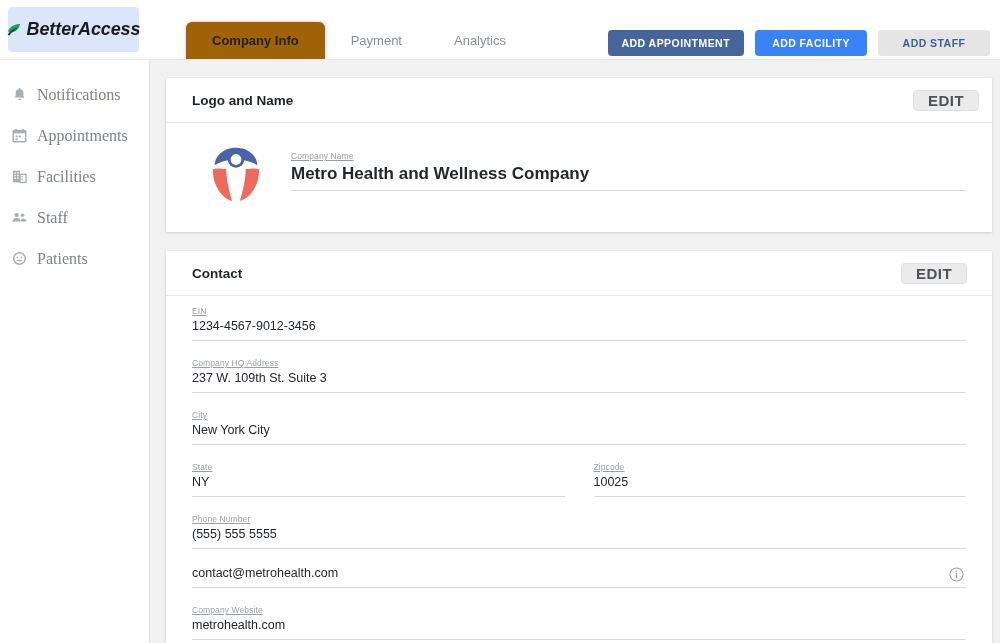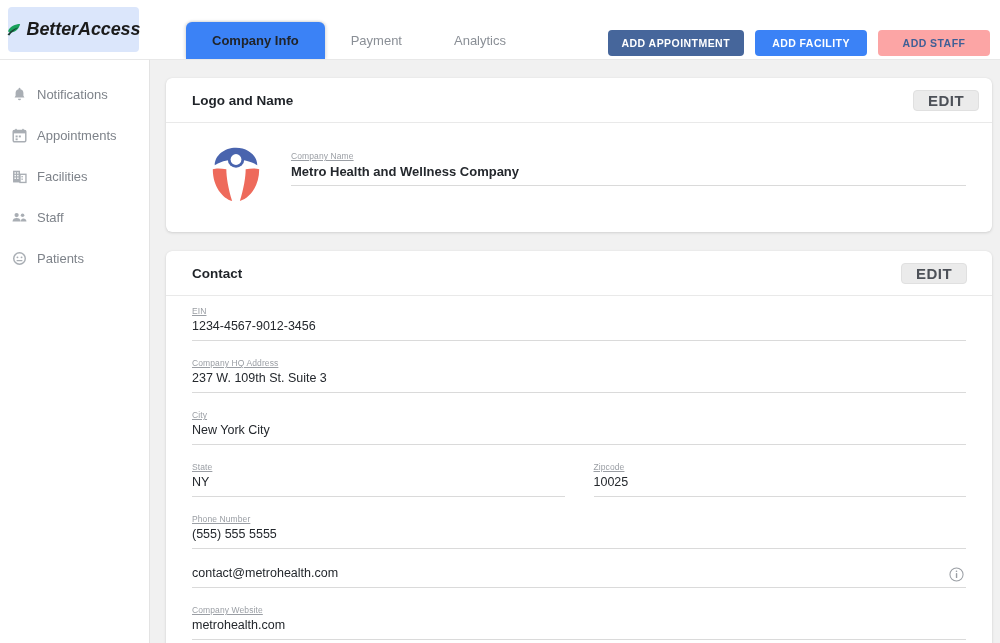--- a/index.html
+++ b/index.html
@@ -27,59 +27,59 @@
     color:#1b1b1b; letter-spacing:-0.1px; white-space:nowrap;
   }
 
   .tabs { position:absolute; left:186px; top:22px; height:37px; display:flex; align-items:stretch; }
   .tab {
     position:relative; display:flex; align-items:center; justify-content:center;
     font-size:13px; color:#8a8f96; padding:0 26px; white-space:nowrap;
     background:transparent; cursor:pointer;
   }
   .tab.active {
-    background:#3b82f6; color:#20242a; font-weight:bold;
+    background:#a16207; color:#20242a; font-weight:bold;
     border-radius:6px 6px 0 0;
     box-shadow: 0 -1px 3px rgba(0,0,0,.10), -2px 0 3px rgba(0,0,0,.07), 2px 0 3px rgba(0,0,0,.07);
     min-width:124px;
   }
 
   .actions { position:absolute; right:10px; top:30px; display:flex; gap:11px; }
   .btn {
     height:26px; border:none; border-radius:4px;
     font-size:10.5px; font-weight:bold; letter-spacing:.45px;
     cursor:pointer; font-family:"Liberation Sans", sans-serif;
     display:flex; align-items:center; justify-content:center;
     padding:0 14px; white-space:nowrap;
   }
   .btn-appt { background:#46669b; color:#ffffff; min-width:120px; }
   .btn-fac  { background:#3b82f6; color:#ffffff; min-width:112px; }
-  .btn-staff{ background:#fca5a5; color:#3f5f96; min-width:112px; }
+  .btn-staff{ background:#e5e5e5; color:#3f5f96; min-width:112px; }
 
   
   .sidebar {
     position:absolute; left:0; top:59px; width:150px; height:584px;
     background:#ffffff; border-right:1px solid #e3e3e3; border-top:1px solid #e8e8e8;
     padding-top:14px;
   }
   .nav-item {
     display:flex; align-items:center; gap:9px;
     height:41px; padding-left:11px; cursor:pointer;
   }
   .nav-icon { width:17px; height:17px; flex:0 0 auto; display:block; }
-  .nav-label { font-size:13px; color:#7e838a; white-space:nowrap; }
+  .nav-label { font-size:16px; color:#7e838a; white-space:nowrap;font-family:Liberation Serif, serif; }
 
   
   .content {
     position:absolute; left:150px; top:59px; width:850px; height:584px;
     background:#f1f1f1; border-top:1px solid #e8e8e8;
     padding:18px 8px 0 16px; overflow:hidden;
   }
   .card {
-    background:#ffffff; border-radius:6px;
+    background:#ffffff; border-radius:0;
     box-shadow:0 1px 3px rgba(0,0,0,.13), 0 0 1px rgba(0,0,0,.10);
     margin-bottom:19px;
   }
   .card-head {
     height:45px; display:flex; align-items:center; justify-content:space-between;
     padding:0 13px 0 26px; border-bottom:1px solid #e9e9e9;
   }
   .card-title { font-size:13.5px; font-weight:bold; color:#1f2328; }
   .edit-btn {
     background:#ebebeb; border:1px solid #e0e0e0; border-radius:4px;
@@ -216,21 +216,21 @@
           <path d="M8 24 C8 14 18 6 30 6 C42 6 52 14 52 24 C52 24 44 18 30 18 C16 18 8 24 8 24 Z" fill="#4964ae"></path>
           <ellipse cx="30" cy="18" rx="8.5" ry="8.5" fill="#4964ae"></ellipse>
           <circle cx="30" cy="18" r="5.6" fill="#ffffff"></circle>
           <path d="M6 28 C6 46 16 58 26 61 C22 48 20 36 20 28 C14 27 9 27 6 28 Z" fill="#ee6a5b"></path>
           <path d="M54 28 C54 46 44 58 34 61 C38 48 40 36 40 28 C46 27 51 27 54 28 Z" fill="#ee6a5b"></path>
           <path d="M22 28 C22 38 24 50 28 60 C28 60 30 62 30 62 C30 62 32 60 32 60 C36 50 38 38 38 28 C34 27 26 27 22 28 Z" fill="#ffffff"></path>
         </svg>
 
         <div class="logo-field">
           <div class="field-label">Company Name</div>
-          <div class="field-value" style="font-weight:bold;font-size:13px;">Metro Health and Wellness Company</div>
+          <div class="field-value" style="font-weight:bold;font-size:17px;">Metro Health and Wellness Company</div>
         </div>
       </div>
     </div>
 
     <div class="card">
       <div class="card-head">
         <span class="card-title">Contact</span>
         <button class="edit-btn inset">EDIT</button>
       </div>
 

